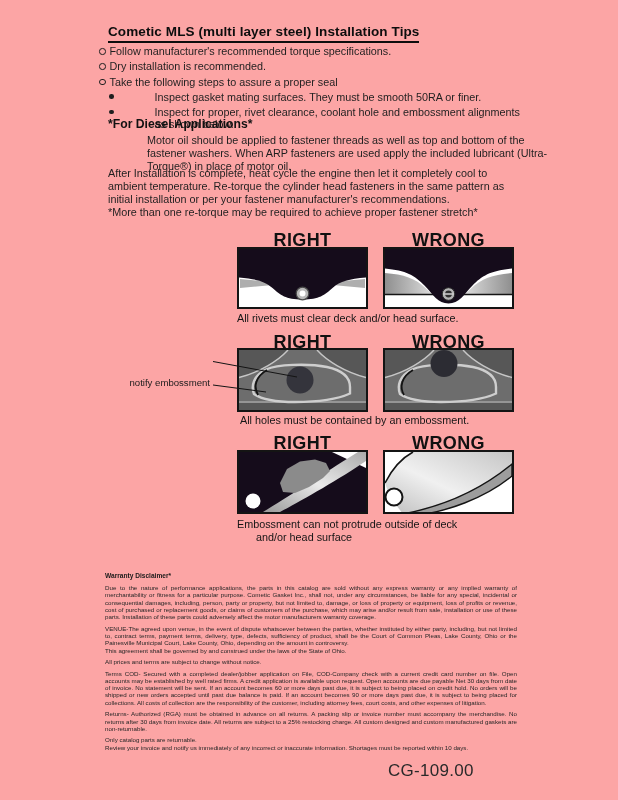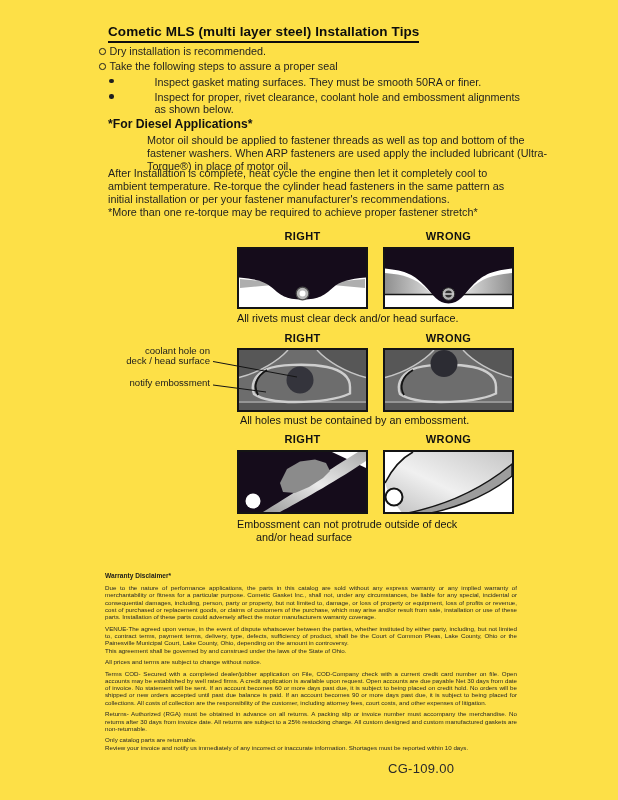--- a/index.html
+++ b/index.html
@@ -1,45 +1,49 @@
 <!DOCTYPE html>
 <html><head>
 <meta charset="utf-8">
 <style>
   html,body{margin:0;padding:0;background:#ffffff;}
-  #page{position:relative;width:618px;height:800px;background:#fde047;overflow:hidden;
+  #page{position:relative;width:618px;height:800px;background:#fca5a5;overflow:hidden;
         font-family:"Liberation Sans","DejaVu Sans",sans-serif;color:#1f1f1f;}
   .abs{position:absolute;}
   .title{font-size:13.5px;font-weight:bold;color:#0d0d0d;border-bottom:2px solid #0d0d0d;
          padding-bottom:2px;display:inline-block;letter-spacing:.1px;}
   .body-text{font-size:10.8px;line-height:12.9px;}
   .bullet-row{display:flex;align-items:flex-start;margin-bottom:3.3px;font-size:10.8px;line-height:12px;}
   .b1{width:4.5px;height:4.5px;border:1px solid #1f1f1f;border-radius:50%;margin:3.2px 4px 0 0;flex:none;}
   .b2{width:4.5px;height:4.5px;background:#1f1f1f;border-radius:50%;margin:3.4px 4px 0 0;flex:none;}
   .sub{margin-left:10px;gap:37px;}
   .sec-head{font-size:12.2px;font-weight:bold;color:#111;}
-  .rw-label{width:131px;text-align:center;font-size:11px;font-weight:bold;color:#111;letter-spacing:.4px;}
+  .rw-label{width:131px;text-align:center;font-size:18px;font-weight:bold;color:#111;letter-spacing:.4px;}
   .caption{font-size:10.8px;font-weight:normal;color:#151515;line-height:12.6px;}
   .anno{font-size:9.6px;line-height:9.9px;color:#1b1b1b;text-align:right;width:100px;}
   .panel{width:131px;}
   .fine{font-size:6.2px;line-height:7.3px;margin:0 0 4.2px;text-align:justify;color:#262626;}
   .fine-head{font-size:6.6px;font-weight:bold;margin:0 0 5px;color:#1a1a1a;}
   .pre{white-space:pre-line;}
-  .pagenum{font-size:13px;color:#2a2a2a;letter-spacing:.3px;}
+  .pagenum{font-size:17px;color:#2a2a2a;letter-spacing:.3px;}
 </style>
 </head>
 <body>
 
 <div id="page">
 
   <div class="abs" style="left:108px;top:22px;">
     <span class="title">Cometic MLS (multi layer steel) Installation Tips</span>
   </div>
 
   <div class="abs" style="left:99px;top:45px;width:430px;">
+    <div class="bullet-row">
+      <span class="b1"></span>
+      <span>Follow manufacturer's recommended torque specifications.</span>
+    </div>
     <div class="bullet-row">
       <span class="b1"></span>
       <span>Dry installation is recommended.</span>
     </div>
     <div class="bullet-row">
       <span class="b1"></span>
       <span>Take the following steps to assure a proper seal</span>
     </div>
     <div class="bullet-row sub">
       <span class="b2"></span>
@@ -86,24 +90,20 @@
     <circle cx="65.5" cy="47" r="3.4" fill="#2f2f2f"></circle>
     <line x1="60" y1="47" x2="71" y2="47" stroke="#c9c9c9" stroke-width="1.6"></line>
     <rect x="1" y="1" width="129" height="60" fill="none" stroke="#141414" stroke-width="2"></rect>
   </svg>
 
   <div class="abs caption" style="left:237px;top:312px;">All rivets must clear deck and/or head surface.</div>
 
   <div class="abs rw-label" style="left:237px;top:332px;">RIGHT</div>
   <div class="abs rw-label" style="left:383px;top:332px;">WRONG</div>
 
-  <div class="abs anno" style="left:110px;top:346px;">
-    <span style="display:block;">coolant hole on</span>
-    <span style="display:block;">deck / head surface</span>
-  </div>
   <div class="abs anno" style="left:110px;top:378px;">notify embossment</div>
 
   <svg class="abs panel" style="left:237px;top:348px;" viewBox="0 0 131 64" width="131" height="64">
     <rect width="131" height="64" fill="#6d6d6d"></rect>
     <path d="M2,2 L51,2 C41,13 23,24 2,29.5 Z" fill="#575757"></path>
     <path d="M51,2 C41,13 23,24 2,29.5" stroke="#c6c6c6" stroke-width="1.4" fill="none"></path>
     <path d="M80,2 L129,2 L129,29.5 C108,24 90,13 80,2 Z" fill="#575757"></path>
     <path d="M80,2 C90,13 108,24 129,29.5" stroke="#c6c6c6" stroke-width="1.4" fill="none"></path>
     <line x1="2" y1="54" x2="129" y2="54" stroke="#bdbdbd" stroke-width="1.2"></line>
     <rect x="2" y="55" width="127" height="7" fill="#585858"></rect>

